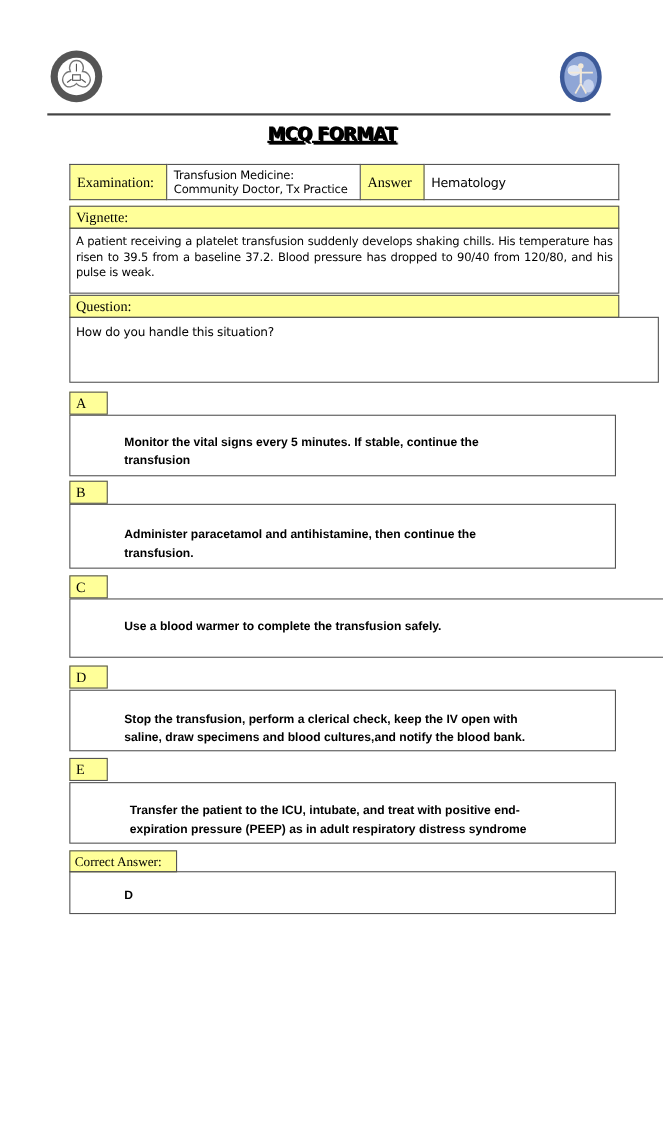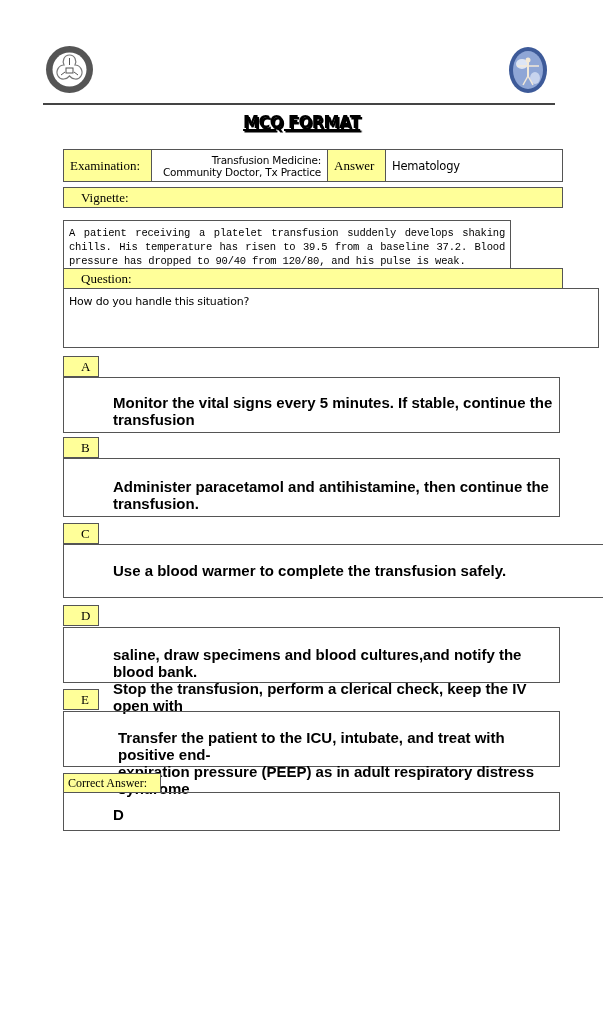--- a/index.html
+++ b/index.html
@@ -7,24 +7,24 @@
     .abs { position: absolute; box-sizing: border-box; }
     .logo-left { left: 45px; top: 45px; width: 49px; height: 49px; }
     .logo-right { left: 508px; top: 46px; width: 40px; height: 48px; }
     .hr { left: 43px; top: 103px; width: 512px; height: 2px; background: #444; }
     .title { left: 0; width: 603px; top: 112px; text-align: center; }
     .title span { font-family: "DejaVu Sans", sans-serif; font-weight: bold; font-size: 17px; letter-spacing: -0.6px; text-decoration: underline; text-decoration-thickness: 2px; text-shadow: 1.5px 1.5px 0 #000; transform: scaleX(0.95); display: inline-block; }
     .yellow { background: #ffff99; }
     .box { border: 1px solid #555; }
     .serif { font-family: "Liberation Serif", serif; font-size: 13px; }
     .sans-sm { font-family: "DejaVu Sans", sans-serif; font-size: 10.5px; letter-spacing: -0.2px; }
-    .opt-text { font-family: "Liberation Sans", sans-serif; font-weight: bold; font-size: 15px; line-height: 17px; }
+    .opt-text { font-family: "Liberation Sans", sans-serif; font-weight: bold; font-size: 11px; line-height: 17px; }
     table.hdr { border-collapse: collapse; width: 100%; height: 100%; }
     table.hdr td { border: 1px solid #555; padding: 0 6px; vertical-align: middle; }
-    .lbl { padding: 2px 17px; display: flex; align-items: center; }
+    .lbl { padding: 2px 5px; display: flex; align-items: center; }
   </style>
 </head>
 <body>
 
 <div class="abs logo-left">
   <svg width="49" height="49" viewBox="0 0 49 49">
     <circle cx="24.5" cy="24.5" r="23.5" fill="#555"></circle>
     <circle cx="24.5" cy="24.5" r="17" fill="#fff"></circle>
     <path d="M24.5 10 C30 10 32 16 30 20 C35 20 39 26 36 31 C33 36 27 34 24.5 31 C22 34 16 36 13 31 C10 26 14 20 19 20 C17 16 19 10 24.5 10 Z" fill="none" stroke="#777" stroke-width="1.2"></path>
     <rect x="21" y="23" width="7" height="5" fill="none" stroke="#555" stroke-width="1"></rect>
@@ -51,33 +51,33 @@
 
 <div class="abs title">
   <span>MCQ FORMAT</span>
 </div>
 
 <div class="abs" style="left:63px; top:149px; width:500px; height:33px;">
   <table class="hdr">
     <tbody>
         <tr>
       <td class="yellow serif" style="width:75px;margin-top:19px;">Examination:</td>
-      <td class="sans-sm" style="width:163px; line-height:12px;text-align:right;">
+      <td class="sans-sm" style="width:163px; line-height:12px;">
         <div>Transfusion Medicine:</div>
         <div>Community Doctor, Tx Practice</div>
       </td>
       <td class="yellow serif" style="width:45px;">Answer</td>
       <td class="sans-sm" style="font-size:11.5px;">Hematology</td>
     </tr>
   </tbody>
     </table>
 </div>
 
 <div class="abs yellow box lbl serif" style="left:63px; top:187px; width:500px; height:21px;">Vignette:</div>
-<div class="abs box sans-sm" style="left:63px; top:220px; width:448px; height:60px; padding:5px 5px; line-height:14px; text-align:justify;font-family:Liberation Mono, monospace;">A patient receiving a platelet transfusion suddenly develops shaking chills.  His temperature has risen to 39.5 from a baseline 37.2.  Blood pressure has dropped to 90/40 from 120/80, and his pulse is weak.</div>
+<div class="abs box sans-sm" style="left:63px; top:207px; width:500px; height:60px; padding:5px 5px; line-height:14px; text-align:justify;">A patient receiving a platelet transfusion suddenly develops shaking chills.  His temperature has risen to 39.5 from a baseline 37.2.  Blood pressure has dropped to 90/40 from 120/80, and his pulse is weak.</div>
 
 <div class="abs yellow box lbl serif" style="left:63px; top:268px; width:500px; height:21px;">Question:</div>
 <div class="abs box sans-sm" style="left:63px; top:288px; width:536px; height:60px; padding:6px 5px; font-size:11px;">How do you handle this situation?</div>
 
 <div class="abs yellow box lbl serif" style="left:63px; top:356px; width:35px; height:21px;">A</div>
 <div class="abs box" style="left:63px; top:377px; width:497px; height:56px; padding:16px 0 0 49px;">
   <div class="opt-text">
     <div>Monitor the vital signs every 5 minutes.  If stable, continue the</div>
     <div>transfusion</div>
   </div>
@@ -94,22 +94,22 @@
 <div class="abs yellow box lbl serif" style="left:63px; top:523px; width:35px; height:21px;">C</div>
 <div class="abs box" style="left:63px; top:544px; width:582px; height:54px; padding:17px 0 0 49px;">
   <div class="opt-text">
     <div>Use a blood warmer to complete the transfusion safely.</div>
   </div>
 </div>
 
 <div class="abs yellow box lbl serif" style="left:63px; top:605px; width:35px; height:21px;">D</div>
 <div class="abs box" style="left:63px; top:627px; width:497px; height:56px; padding:18px 0 0 49px;">
   <div class="opt-text">
+    <div>Stop the transfusion, perform a clerical check, keep the IV open with</div>
     <div>saline, draw specimens and blood cultures,and notify the blood bank.</div>
-    <div>Stop the transfusion, perform a clerical check, keep the IV open with</div>
   </div>
 </div>
 
 <div class="abs yellow box lbl serif" style="left:63px; top:689px; width:35px; height:21px;">E</div>
 <div class="abs box" style="left:63px; top:711px; width:497px; height:56px; padding:17px 12px 0 54px;">
   <div class="opt-text">
     <div>Transfer the patient to the ICU, intubate, and treat with positive end-</div>
     <div>expiration pressure (PEEP) as in adult respiratory distress syndrome</div>
   </div>
 </div>

